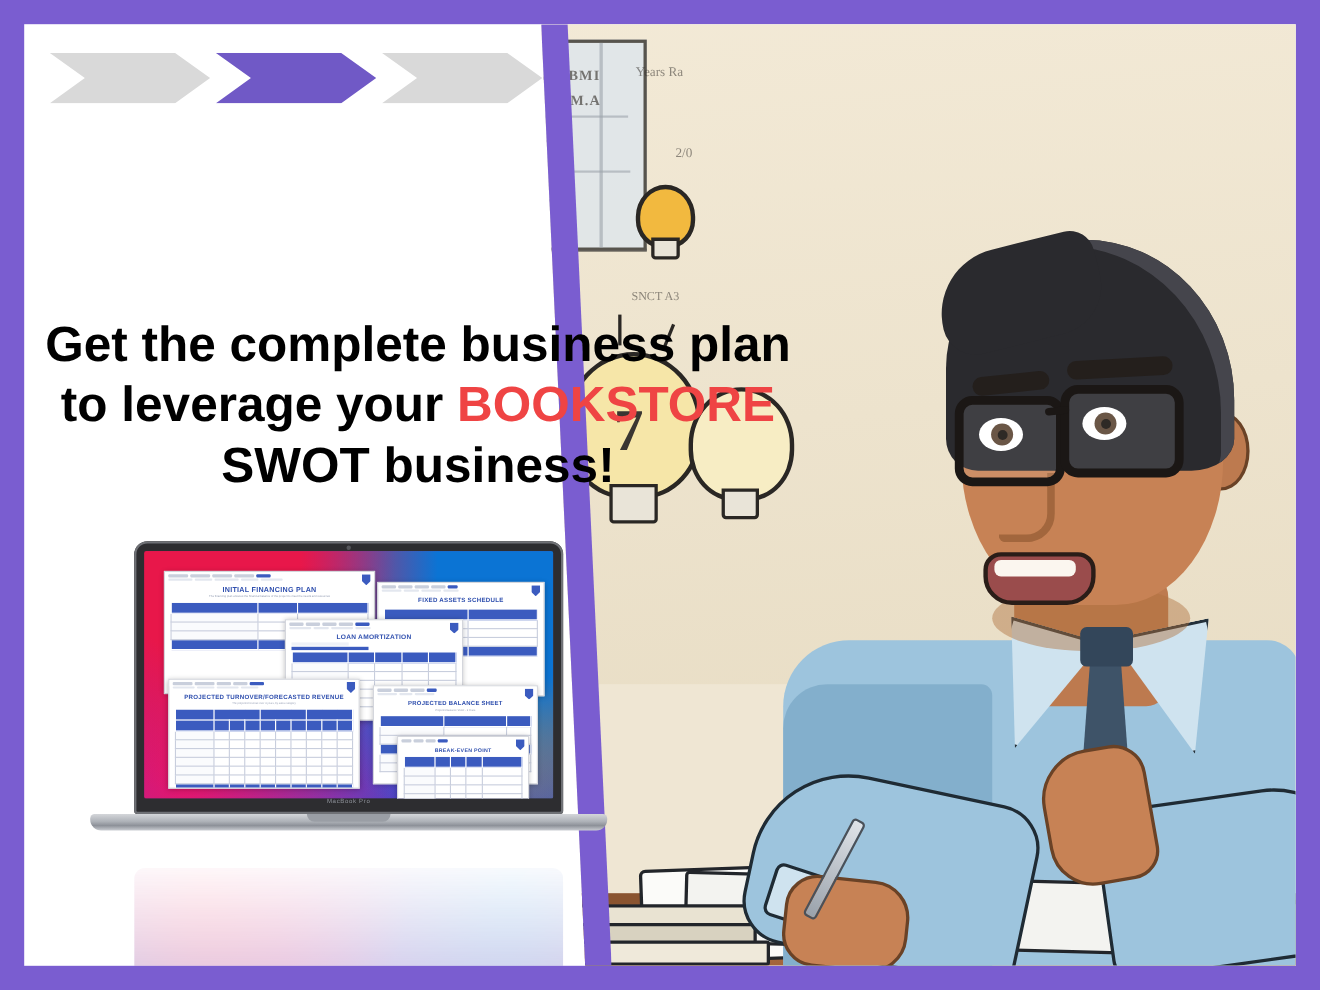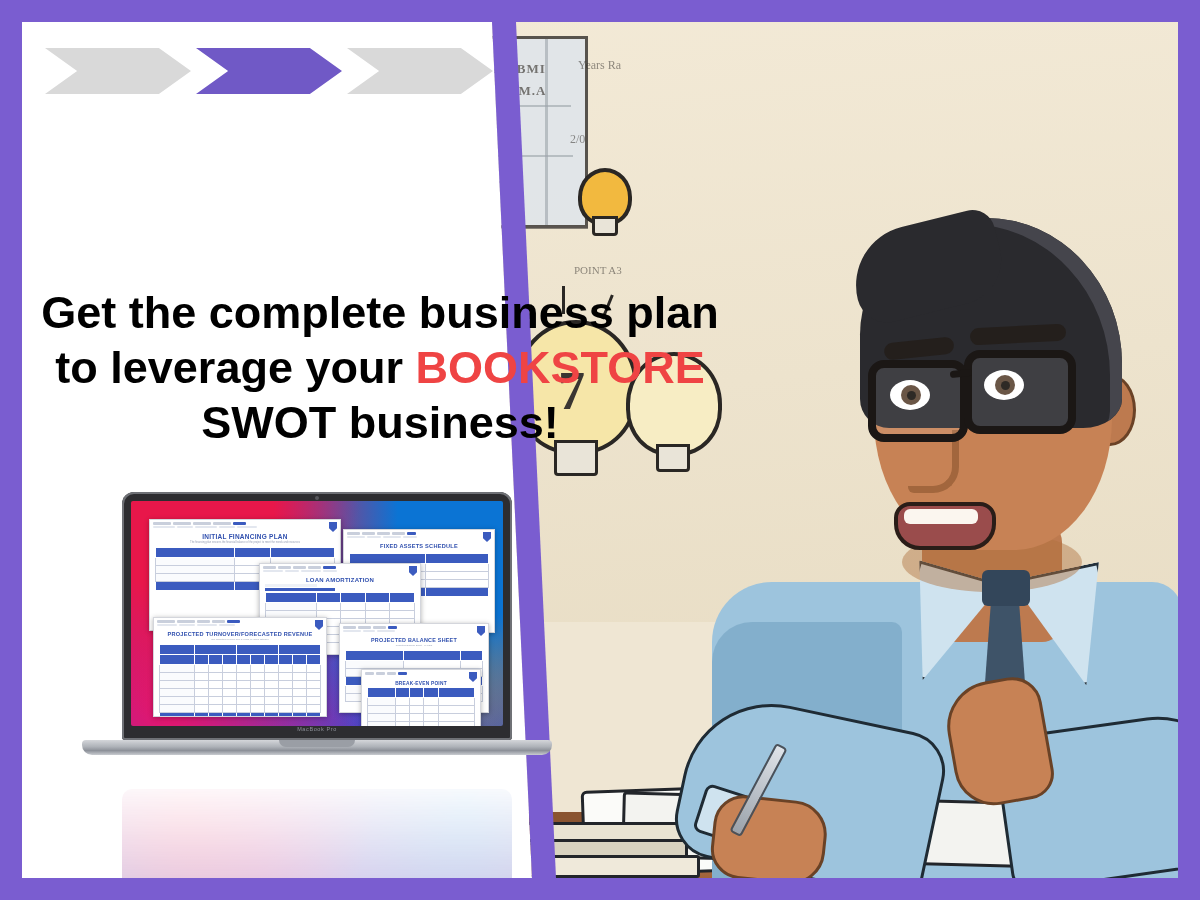--- a/index.html
+++ b/index.html
@@ -360,22 +360,22 @@
           <div class="bp-scribble" style="left:118px;top:44px;font-size:13px;">\ LB.WI SCM.A</div>
           <div class="bp-scribble" style="left:118px;top:68px;font-size:11px;">OOM</div>
           <div class="bp-line" style="left:0;top:0;width:3px;height:186px;left:84px;"></div>
           <div class="bp-line" style="left:220px;top:0;width:3px;height:186px;"></div>
         </div>
         <div class="skline" style="left:300px;top:204px;width:266px;height:3px;opacity:.7;"></div>
         <div class="sk thin" style="left:278px;top:56px;width:20px;height:34px;"></div>
         <div class="sk thin" style="left:278px;top:104px;width:14px;height:26px;"></div>
 
         <div class="scribble" style="left:556px;top:36px;font-size:12px;">Years Ra</div>
-        <div class="scribble" style="left:548px;top:110px;font-size:12px;">2/0</div>
-        <div class="scribble" style="left:552px;top:242px;font-size:11px;">POINT A3</div>
+        <div class="scribble" style="left:592px;top:110px;font-size:12px;">2/0</div>
+        <div class="scribble" style="left:552px;top:242px;font-size:11px;">SNCT A3</div>
 
         <div class="bulb" style="left:556px;top:146px;width:52px;height:70px;">
           <div class="glass" style="width:46px;height:50px;background:#f2b93f;"></div>
           <div class="base" style="left:14px;top:48px;width:20px;height:14px;"></div>
         </div>
 
         <div class="bulb" style="left:492px;top:298px;width:134px;height:168px;">
           <div class="glass" style="width:116px;height:126px;"></div>
           <div class="base" style="left:40px;top:120px;width:38px;height:30px;"></div>
           <div class="fil" style="left:44px;top:40px;font-size:54px;">7</div>

